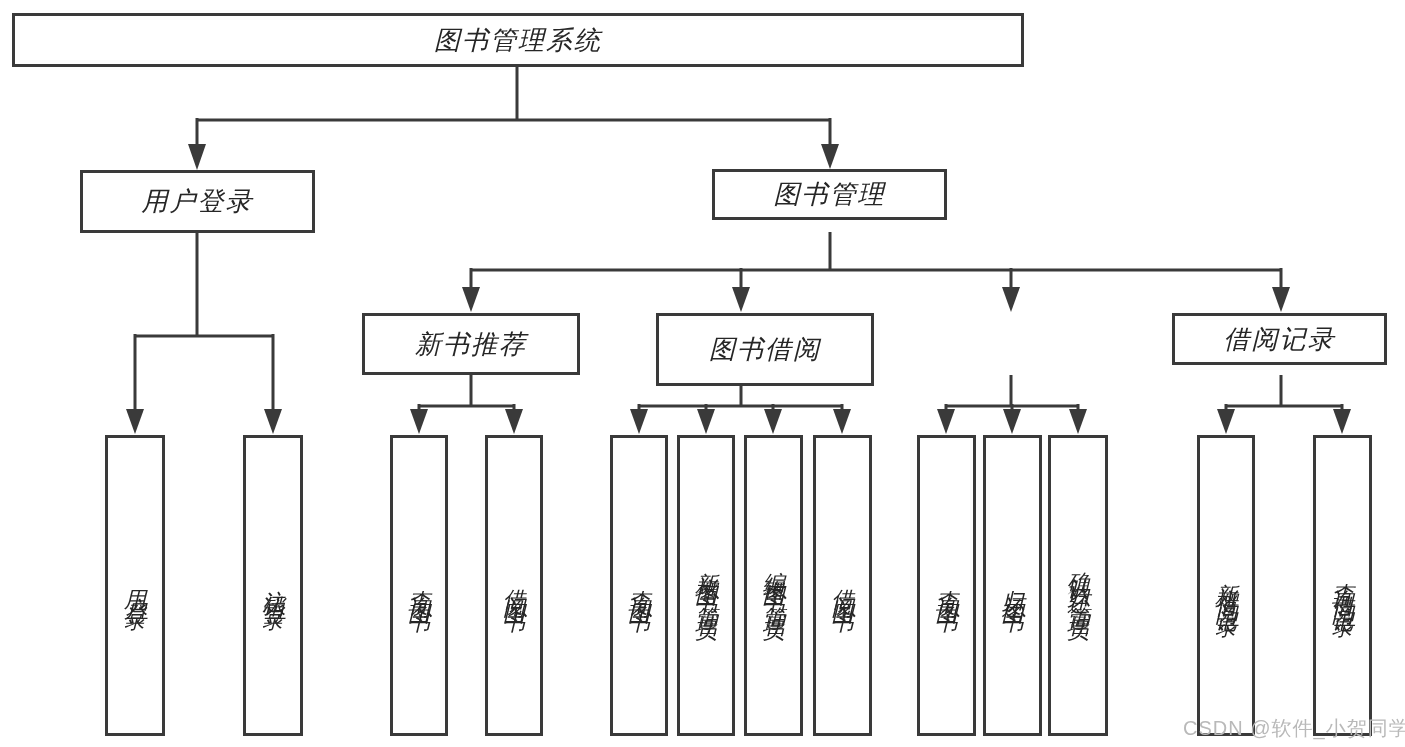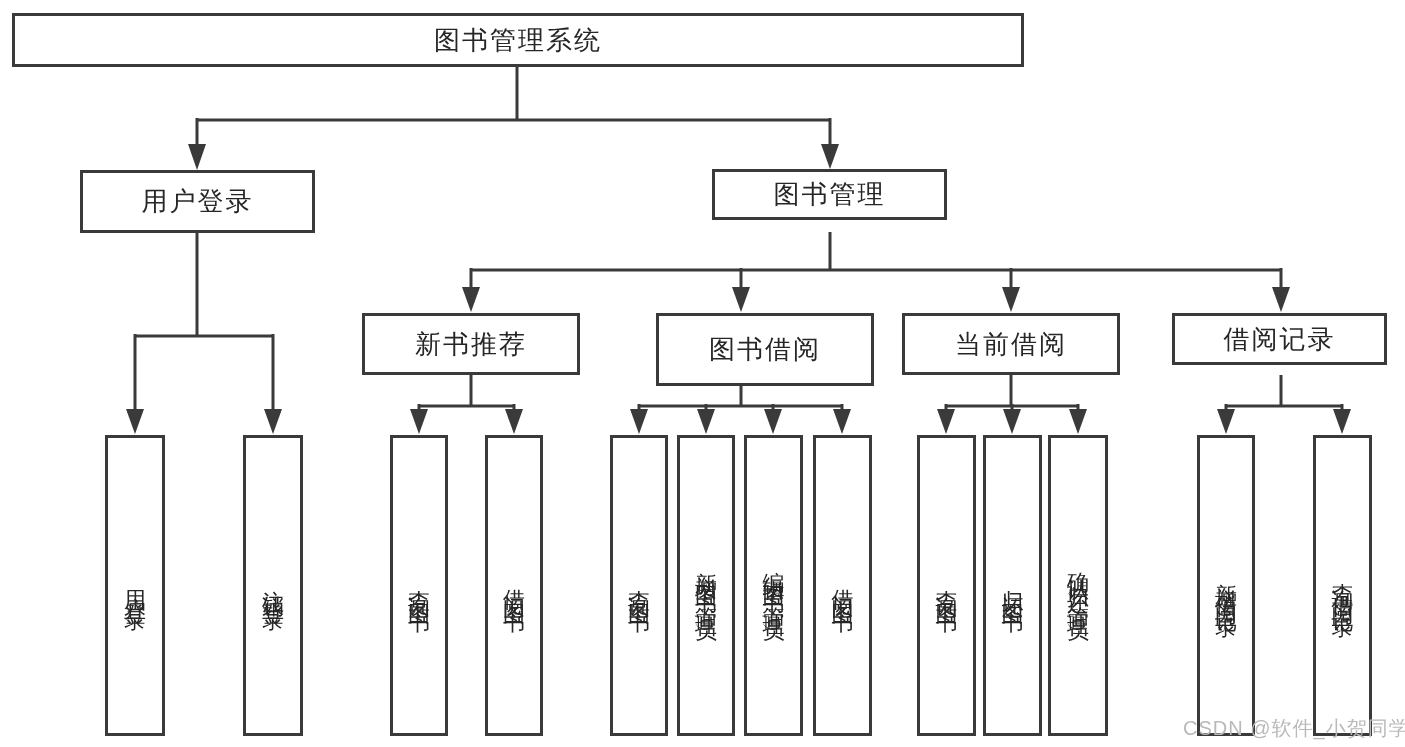--- a/index.html
+++ b/index.html
@@ -26,20 +26,21 @@
   .node {
     position: absolute;
     box-sizing: border-box;
     background: #ffffff;
     border: 3px solid #3a3a3a;
     display: flex;
     align-items: center;
     justify-content: center;
     color: #262626;
     z-index: 2;
+    font-style: italic;
   }
   .hbox {
     font-size: 26px;
     letter-spacing: 2px;
   }
   .vbox span {
     writing-mode: vertical-rl;
     text-orientation: mixed;
     font-size: 22px;
     letter-spacing: 7px;
@@ -112,23 +113,20 @@
   <div class="node hbox" style="left:712px;top:169px;width:235px;height:51px">
     <span>图书管理</span>
   </div>
 
   <div class="node hbox" style="left:362px;top:313px;width:218px;height:62px">
     <span>新书推荐</span>
   </div>
   <div class="node hbox" style="left:656px;top:313px;width:218px;height:73px">
     <span>图书借阅</span>
   </div>
-  <div class="node hbox" style="left:902px;top:313px;width:218px;height:62px">
-    <span>当前借阅</span>
-  </div>
   <div class="node hbox" style="left:1172px;top:313px;width:215px;height:52px">
     <span>借阅记录</span>
   </div>
 
   <div class="node vbox" style="left:105px;top:435px;width:60px;height:301px">
     <span>用户登录</span>
   </div>
   <div class="node vbox" style="left:243px;top:435px;width:60px;height:301px">
     <span>注销登录</span>
   </div>

